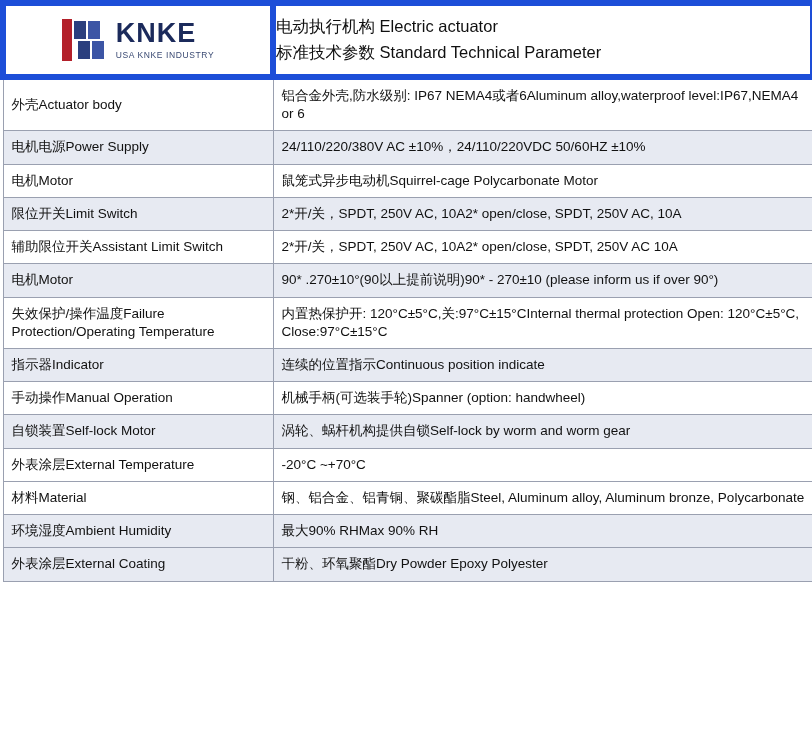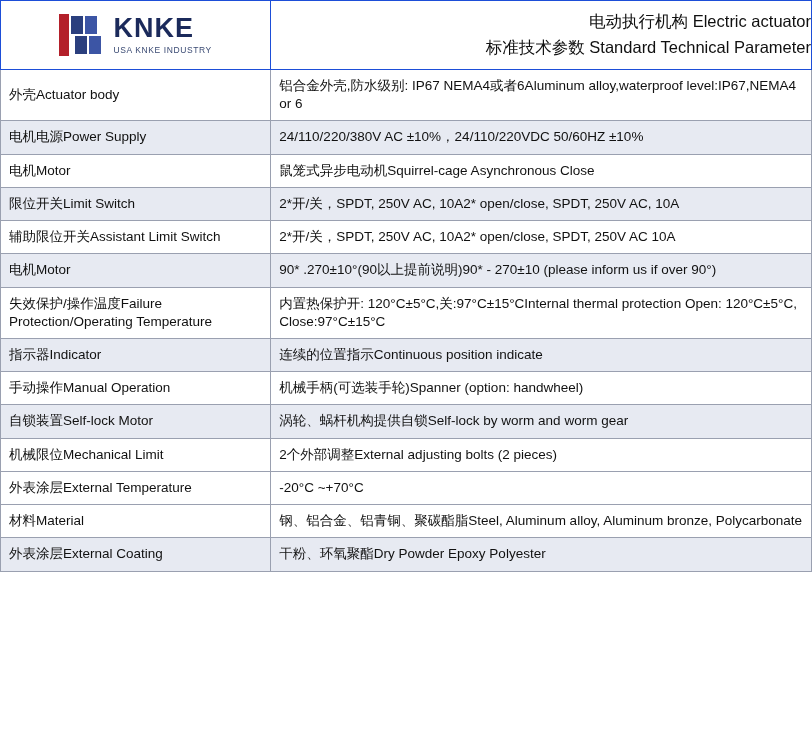--- a/index.html
+++ b/index.html
@@ -31,21 +31,21 @@
   }
   .col-value {
     width: 540px;
   }
   tr.row-odd td { background: #ffffff; }
   tr.row-even td { background: #e7eaf2; }
 
   
   .header-row td {
     padding: 0;
-    border: 1px solid #1d4ed8;
+    border: 6px solid #1d4ed8;
   }
   .logo-cell {
     background: #ffffff;
     height: 68px;
     text-align: center;
     vertical-align: middle;
   }
   .logo-wrap {
     display: inline-flex;
     align-items: center;
@@ -85,21 +85,21 @@
   }
   .logo-sub {
     font-size: 8.5px;
     letter-spacing: 0.6px;
     color: #3a4a73;
     display: block;
     margin-top: 4px;
   }
   .title-cell {
     background: #ffffff;
-    text-align: right;
+    text-align: left;
     vertical-align: middle;
     padding: 8px 10px;
   }
   .title-line {
     font-size: 16.5px;
     color: #101010;
     line-height: 1.55;
   }
 </style>
 </head>
@@ -138,21 +138,21 @@
     <tr class="row-odd">
       <td>外壳Actuator body</td>
       <td>铝合金外壳,防水级别: IP67 NEMA4或者6Aluminum alloy,waterproof level:IP67,NEMA4 or 6</td>
     </tr>
     <tr class="row-even">
       <td>电机电源Power Supply</td>
       <td>24/110/220/380V AC ±10%，24/110/220VDC 50/60HZ ±10%</td>
     </tr>
     <tr class="row-odd">
       <td>电机Motor</td>
-      <td>鼠笼式异步电动机Squirrel-cage Asynchronous Close</td>
+      <td>鼠笼式异步电动机Squirrel-cage Polycarbonate Motor</td>
     </tr>
     <tr class="row-even">
       <td>限位开关Limit Switch</td>
       <td>2*开/关，SPDT, 250V AC, 10A2* open/close, SPDT, 250V AC, 10A</td>
     </tr>
     <tr class="row-odd">
       <td>辅助限位开关Assistant Limit Switch</td>
       <td>2*开/关，SPDT, 250V AC, 10A2* open/close, SPDT, 250V AC 10A</td>
     </tr>
     <tr class="row-even">
@@ -169,29 +169,29 @@
     </tr>
     <tr class="row-odd">
       <td>手动操作Manual Operation</td>
       <td>机械手柄(可选装手轮)Spanner (option: handwheel)</td>
     </tr>
     <tr class="row-even">
       <td>自锁装置Self-lock Motor</td>
       <td>涡轮、蜗杆机构提供自锁Self-lock by worm and worm gear</td>
     </tr>
     <tr class="row-odd">
-      <td>机械限位Mechanical Limit</td>
-      <td>2个外部调整External adjusting bolts (2 pieces)</td>
-    </tr>
-    <tr class="row-odd">
       <td>外表涂层External Temperature</td>
       <td>-20°C ~+70°C</td>
     </tr>
     <tr class="row-odd">
       <td>材料Material</td>
       <td>钢、铝合金、铝青铜、聚碳酯脂Steel, Aluminum alloy, Aluminum bronze, Polycarbonate</td>
+    </tr>
+    <tr class="row-even">
+      <td>环境湿度Ambient Humidity</td>
+      <td>最大90% RHMax 90% RH</td>
     </tr>
     <tr class="row-even">
       <td>外表涂层External Coating</td>
       <td>干粉、环氧聚酯Dry Powder Epoxy Polyester</td>
     </tr>
   </tbody>
 </table>
 
 </body></html>

